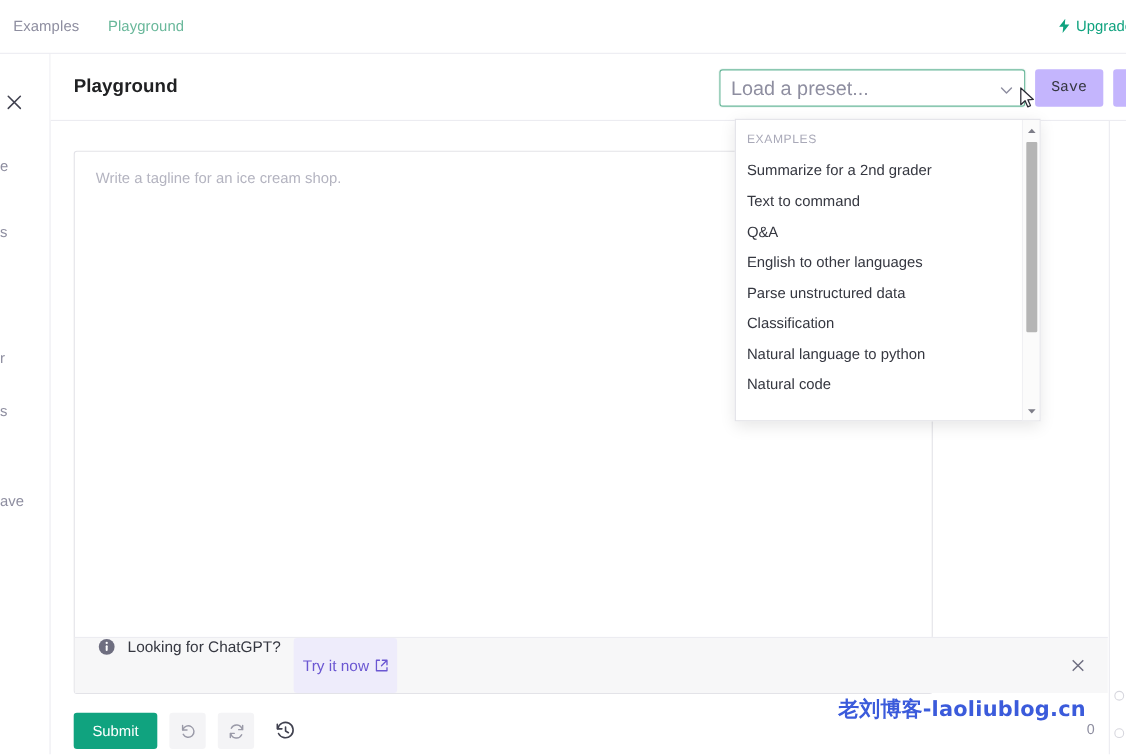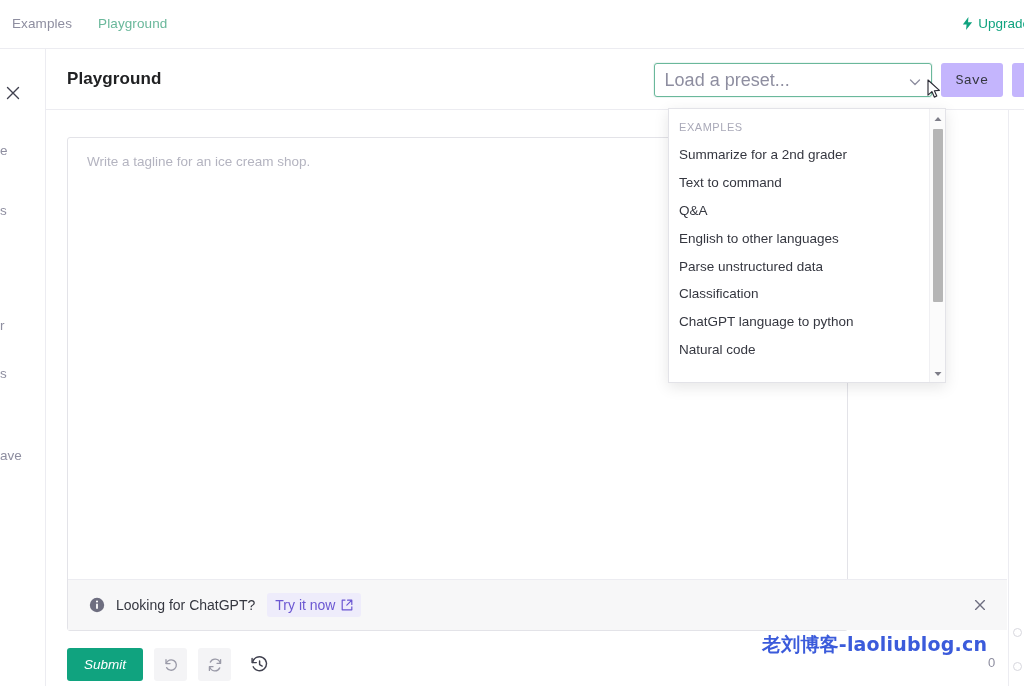--- a/index.html
+++ b/index.html
@@ -117,39 +117,39 @@
   .editor-text {
     position: absolute; left: 19px; top: 16px; font-size: 13.5px; color: #b4b4c0;
   }
   .mic {
     position: absolute; right: 24px; top: 13px; width: 17px; height: 19px; cursor: pointer;
   }
   
   .banner {
     position: absolute; left: 0; bottom: 0; width: 939px; height: 51px;
     background: #f7f7f8; border-top: 1px solid #ececf1;
-    display: flex; align-items: center; padding-left: 21px;
+    display: flex; padding-left: 21px;
   }
   .info-icon { width: 16px; height: 16px; flex: none; }
   .banner-text { font-size: 14px; color: #353740; margin-left: 11px; }
   .try-pill {
     margin-left: 12px; background: #eeecfb; border-radius: 3px;
     padding: 4px 8px; display: flex; align-items: center; gap: 6px; cursor: pointer;
   }
   .try-pill span { color: #6b57d2; font-size: 14px; }
   .banner-close { position: absolute; right: 20px; top: 18px; cursor: pointer; }
 
   
   .bottombar {
     position: absolute; left: 67px; top: 648px; display: flex; align-items: center; gap: 11px;
   }
   .submit-btn {
     height: 33px; padding: 0 17px; background: #10a37f; color: #fff;
     border: none; border-radius: 3px; font-size: 13.5px;
-    font-family: "Liberation Sans", sans-serif; cursor: pointer; font-style: italic;
+    font-family: "Liberation Sans", sans-serif; cursor: pointer;
   }
   .icon-btn {
     width: 33px; height: 33px; background: #f4f4f6; border: none; border-radius: 3px;
     display: flex; align-items: center; justify-content: center; cursor: pointer;
   }
   .icon-plain {
     width: 28px; height: 30px; background: transparent; border: none;
     display: flex; align-items: center; justify-content: center; cursor: pointer;
     margin-left: 3px;
   }
@@ -224,21 +224,21 @@
   </div>
 
   <div class="dropdown">
     <div class="dd-group-label">EXAMPLES</div>
     <div class="dd-item">Summarize for a 2nd grader</div>
     <div class="dd-item">Text to command</div>
     <div class="dd-item">Q&amp;A</div>
     <div class="dd-item">English to other languages</div>
     <div class="dd-item">Parse unstructured data</div>
     <div class="dd-item">Classification</div>
-    <div class="dd-item">ChatGPT language to python</div>
+    <div class="dd-item">Natural language to python</div>
     <div class="dd-item">Natural code</div>
 
     <div class="dd-scroll">
       <svg class="arrow up" viewBox="0 0 10 10">
         <path d="M1.5 7 L5 3 L8.5 7 Z" fill="#7d7d88"></path>
       </svg>
       <div class="dd-thumb"></div>
       <svg class="arrow down" viewBox="0 0 10 10">
         <path d="M1.5 3 L5 7 L8.5 3 Z" fill="#7d7d88"></path>
       </svg>

